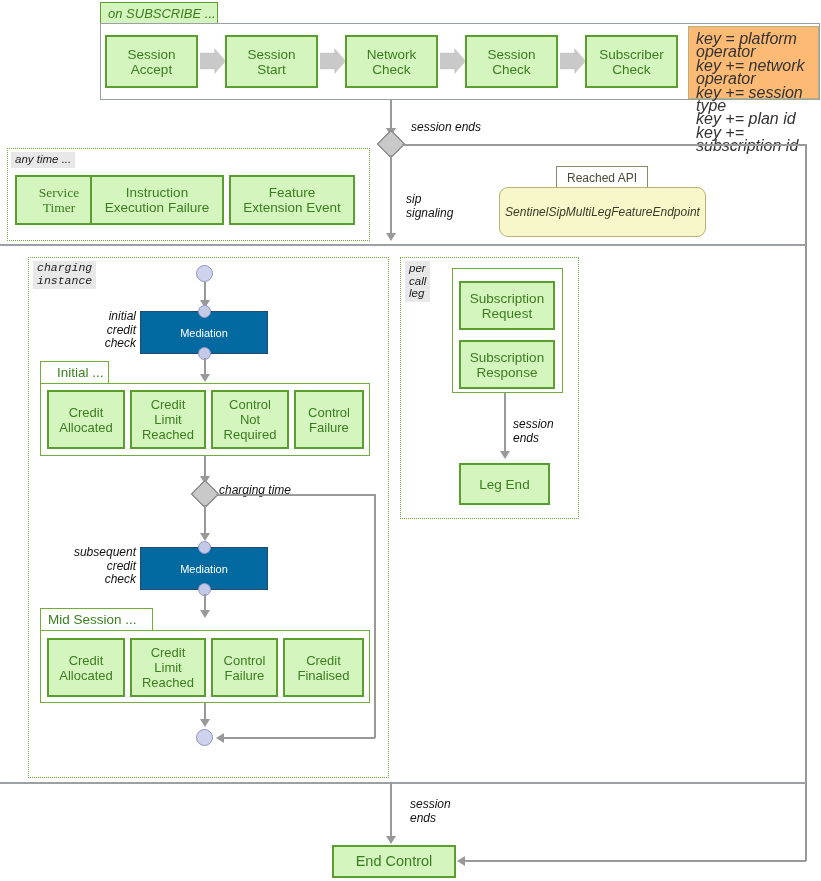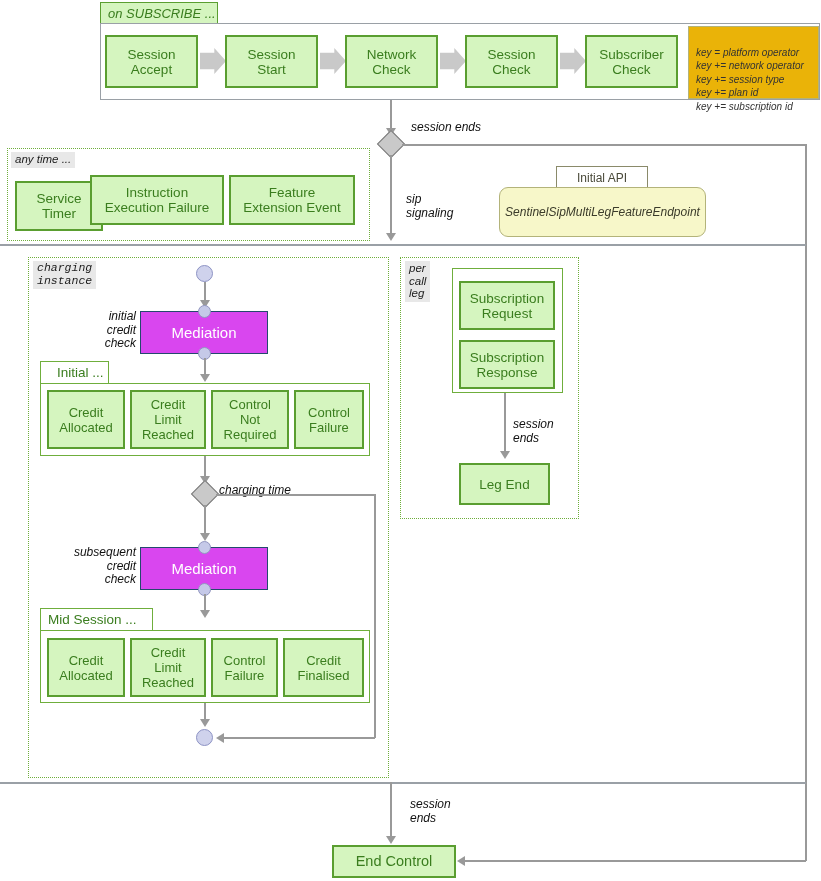--- a/index.html
+++ b/index.html
@@ -16,37 +16,37 @@
     color:#3a7d1e;
     display:flex;align-items:center;justify-content:center;
     text-align:center;
     font-size:13.5px;line-height:15px;
     box-sizing:border-box;
   }
   .node.small{font-size:13px;line-height:15px;}
 
   
   .mediation{
-    background:#d946ef;
+    background:#0369a1;
     border:1px solid #24496d;
     color:#ffffff;
     display:flex;align-items:center;justify-content:center;
-    font-size:15px;
+    font-size:11px;
     box-sizing:border-box;
   }
 
   
   .note{
-    background:#eab308;
+    background:#fdba74;
     border:1px solid #b3b37a;
     color:#333;
     font-style:italic;
-    font-size:10px;
+    font-size:16px;
     line-height:13.4px;
-    padding:19px 7px;
+    padding:5px 7px;
     box-sizing:border-box;
     white-space:pre-line;
   }
   .note-round{
     background:#f7f7c9;
     border:1.5px solid #b3b37a;
     border-radius:9px;
     color:#3b3b2a;
     font-style:italic;
     font-size:12px;
@@ -209,28 +209,28 @@
   <div class="abs vline" style="left:390px;top:155px;height:82px;"></div>
   <div class="abs arrowdown" style="left:386px;top:233px;"></div>
   <div class="abs elabel" style="left: 406px; top: 193px; width: 90px; white-space: pre-line;">sip
 signaling</div>
 
   <div class="abs lane" style="left:0px;top:142px;width:390px;height:104px;border-left:none;border-top:none;border-right:none;"></div>
 
   <div class="abs dotted" style="left:7px;top:148px;width:363px;height:93px;"></div>
   <div class="abs dotted-label" style="left:11px;top:152px;">any time ...</div>
 
-  <div class="abs node" style="left: 15px; top: 181px; width: 88px; height: 50px; white-space: pre-line;">Service
+  <div class="abs node" style="left: 15px; top: 175px; width: 88px; height: 50px; white-space: pre-line; font-family: Liberation Serif, serif;">Service
 Timer</div>
   <div class="abs node" style="left: 229px; top: 175px; width: 126px; height: 50px; white-space: pre-line;">Feature
 Extension Event</div>
   <div class="abs node" style="left: 90px; top: 175px; width: 134px; height: 50px; white-space: pre-line;">Instruction
 Execution Failure</div>
 
-  <div class="abs tabbox" style="left:556px;top:166px;width:92px;height:23px;">Initial API</div>
+  <div class="abs tabbox" style="left:556px;top:166px;width:92px;height:23px;">Reached API</div>
   <div class="abs note-round" style="left:499px;top:187px;width:207px;height:50px;">SentinelSipMultiLegFeatureEndpoint</div>
 
   <div class="abs sep" style="left:0px;top:244px;width:806px;"></div>
 
   <div class="abs dotted" style="left:28px;top:257px;width:361px;height:521px;"></div>
   <div class="abs dotted-label" style="left: 33px; top: 261px; white-space: pre-line; font-family: Liberation Mono, monospace;">charging
 instance</div>
 
   <div class="abs circle" style="left:196px;top:265px;width:17px;height:17px;"></div>
   <div class="abs vline" style="left:204px;top:282px;height:22px;"></div>

